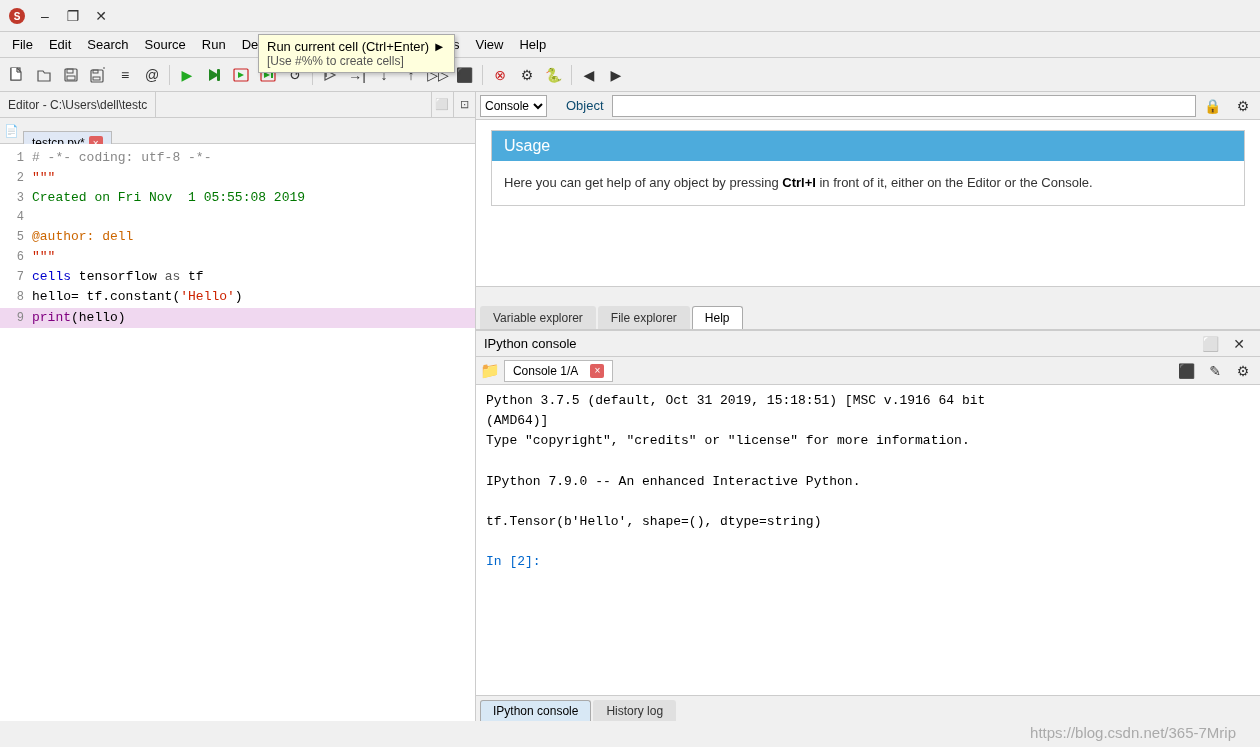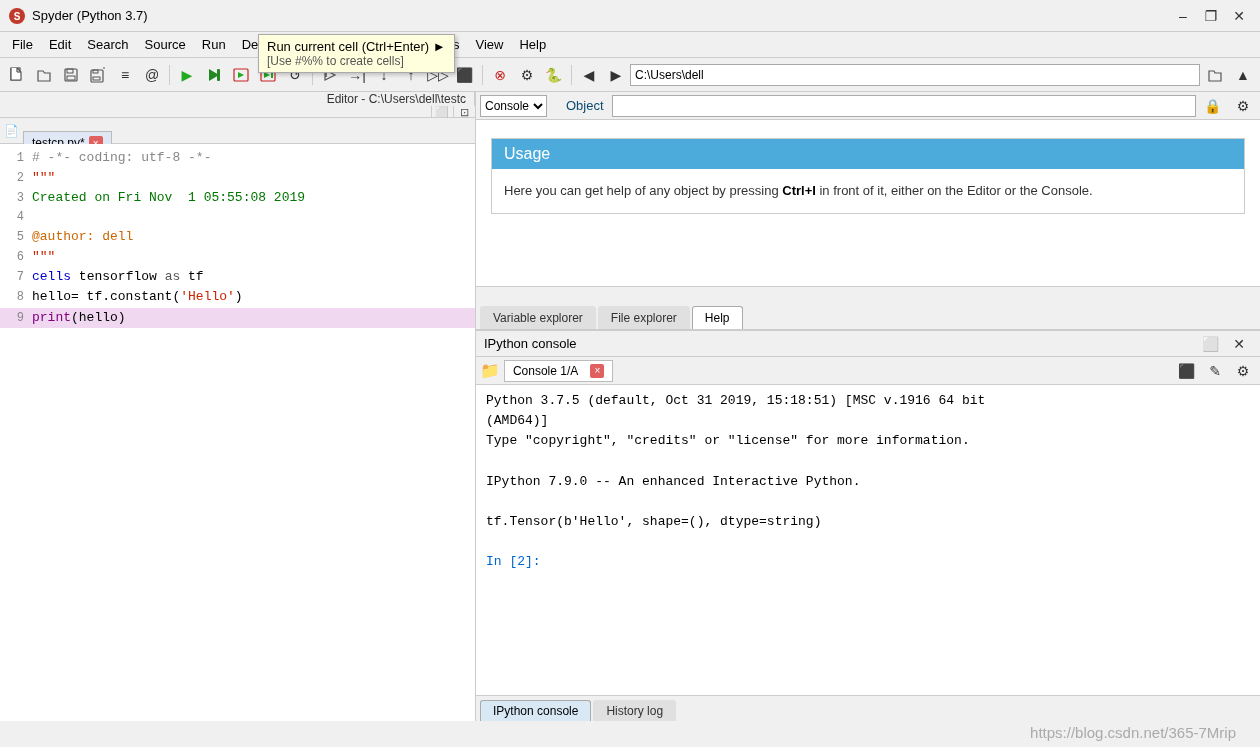--- a/index.html
+++ b/index.html
@@ -198,21 +198,21 @@
     .help-search {
       flex: 1;
       height: 22px;
       border: 1px solid #aaa;
       font-size: 12px;
       padding: 0 4px;
     }
 
     
     .usage-box {
-      margin: 18px 15px;
+      margin: 10px 15px;
       border: 1px solid #ccc;
       background: #fff;
     }
     .usage-header {
       background: #4dabdc;
       color: white;
       padding: 6px 12px;
       font-size: 16px;
       font-weight: 500;
     }
@@ -344,21 +344,20 @@
       font-weight: 500;
     }
 
     
     .header-bar {
       height: 26px;
       background: #f0f0f0;
       border-bottom: 1px solid #ccc;
       display: flex;
       align-items: flex-end;
-      flex-direction: column;
     }
     .header-editor-title {
       padding: 0 8px;
       font-size: 12px;
       color: #333;
       border-right: 1px solid #ccc;
       height: 100%;
       display: flex;
       align-items: center;
     }
@@ -391,21 +390,20 @@
 </head>
 <body>
 
 <div class="title-bar">
   <div class="title-bar-icon">
     <svg width="18" height="18" viewBox="0 0 18 18">
       <circle cx="9" cy="9" r="8" fill="#c0392b"></circle>
       <text x="9" y="13" text-anchor="middle" font-size="10" fill="white" font-weight="bold">S</text>
     </svg>
   </div>
-  <span class="title-bar-title">Spyder (Python 3.7)</span>
   <div class="title-bar-controls">
     <button class="title-bar-btn">–</button>
     <button class="title-bar-btn">❐</button>
     <button class="title-bar-btn close">✕</button>
   </div>
 </div>
 
 <div class="menu-bar">
   <span class="menu-item">File</span>
   <span class="menu-item">Edit</span>
@@ -489,29 +487,20 @@
   <button class="tb-btn red" title="Stop">⬛</button>
   <div class="tb-separator"></div>
   <button class="tb-btn red" title="Interrupt">⊗</button>
   <button class="tb-btn" title="Settings">⚙</button>
   <button class="tb-btn blue" title="Python path">🐍</button>
   <div class="tb-separator"></div>
 
   <button class="tb-btn" title="Back">◀</button>
   <button class="tb-btn" title="Forward">▶</button>
 
-  <div class="addr-bar">
-    <input class="addr-input" type="text" value="C:\Users\dell" style="">
-    <button class="tb-btn" title="Browse">
-      <svg width="14" height="14" viewBox="0 0 14 14">
-          <path d="M1 3h5l1 2h6v8H1z" fill="none" stroke="#555" stroke-width="1.2"></path>
-        </svg>
-    </button>
-    <button class="tb-btn" title="Up">▲</button>
-  </div>
 </div>
 
 <div class="tooltip-popup">
   <div class="tooltip-line1">Run current cell (Ctrl+Enter) ►</div>
   <div class="tooltip-line2">[Use #%% to create cells]</div>
 </div>
 
 <div class="main-area">
 
   <div class="editor-pane">

